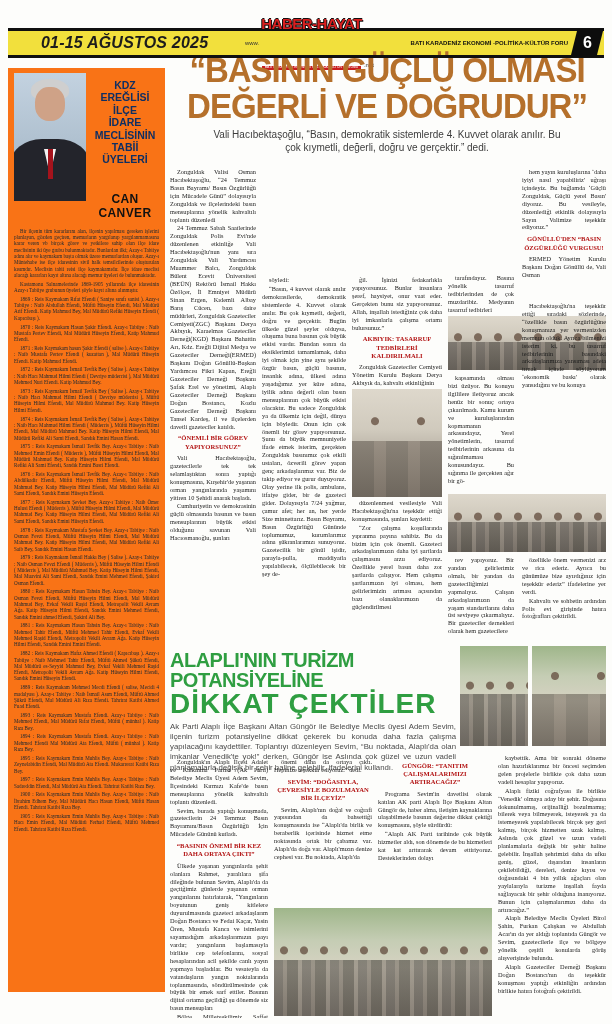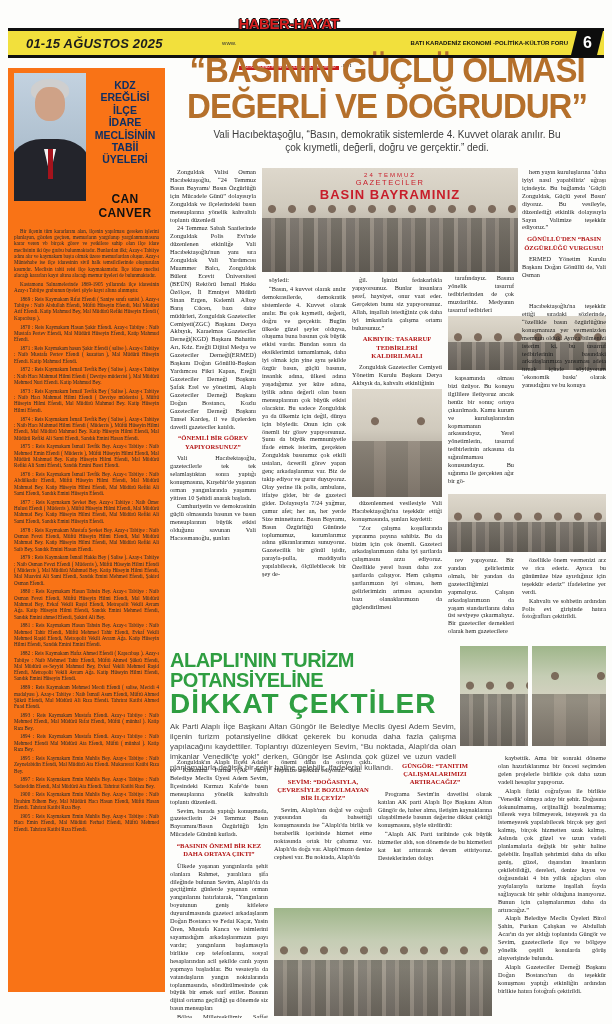--- a/index.html
+++ b/index.html
@@ -3,21 +3,21 @@
 <meta charset="utf-8">
 <style>
   html,body{margin:0;padding:0;background:#e8e6e1;}
   .page{position:relative;width:612px;height:1024px;background:#fdfdfb;margin:0 auto;
         font-family:"Liberation Serif",serif;color:#1c1c1c;overflow:hidden;}
 
   
   .masthead{position:absolute;left:8px;right:8px;top:28px;height:24px;background:#f2e03c;
             border-top:3px solid #101010;border-bottom:3px solid #101010;
             display:flex;align-items:center;font-family:"Liberation Sans",sans-serif;}
-  .mh-date{font-size:13px;font-weight:bold;font-style:italic;letter-spacing:.2px;margin-left:18px;white-space:nowrap;}
+  .mh-date{font-size:16px;font-weight:bold;font-style:italic;letter-spacing:.2px;margin-left:33px;white-space:nowrap;}
   .mh-logo-wrap{flex:1;display:flex;align-items:center;justify-content:center;gap:2px;min-width:0;}
   .mh-www{font-size:6px;color:#333;}
   .mh-logo-stack{display:flex;flex-direction:column;align-items:center;line-height:1;gap:34px;}
   .mh-logo{font-size:15px;font-weight:900;color:#d81f1f;letter-spacing:-.5px;
            text-shadow:1px 1px 0 #111,-1px 0 0 #111,0 -1px 0 #111;white-space:nowrap;}
   .mh-logo-strip{font-size:3.5px;color:#fff;background:#c81d1d;padding:0 3px;margin-top:1px;white-space:nowrap;}
   .mh-net{font-size:6px;color:#222;align-self:flex-end;margin-bottom:2px;}
   .mh-tagline{font-size:6px;font-weight:bold;color:#101010;white-space:nowrap;margin-right:6px;}
   .mh-pagebox{width:26px;height:28px;background:#0d0d0d;transform:skewX(-14deg);
               display:flex;align-items:center;justify-content:center;margin-right:4px;}
@@ -179,27 +179,20 @@
 
   <div class="main-body">
     <div class="mcol" id="m-col1">
         <p class="para">Zonguldak Valisi Osman Hacıbektaşoğlu, “24 Temmuz Basın Bayramı/ Basın Özgürlüğü için Mücadele Günü” dolayısıyla Zonguldak ve ilçelerindeki basın mensuplarına yönelik kahvaltılı toplantı düzenledi</p>
         <p class="para">24 Temmuz Sabah Saatlerinde Zonguldak Polis Evi'nde düzenlenen etkinliğe Vali Hacıbektaşoğlu'nun yanı sıra Zonguldak Vali Yardımcısı Muammer Balcı, Zonguldak Bülent Ecevit Üniversitesi (BEÜN) Rektörü İsmail Hakkı Özölçer, İl Emniyet Müdürü Sinan Ergen, Kıdemli Albay Barış Cücen, bazı daire müdürleri, Zonguldak Gazeteciler Cemiyeti(ZGC) Başkanı Derya Akbıyık, Karaelmas Gazeteciler Derneği(KGD) Başkanı Bahattin Arı, Kdz. Ereğli Dijital Medya ve Gazeteciler Derneği(ERMED) Başkanı Doğan Gönüllü-Başkan Yardımcısı Fikri Kapan, Ereğli Gazeteciler Derneği Başkanı Şafak Erel ve yönetimi, Alaplı Gazeteciler Derneği Başkanı Doğan Bostancı, Kozlu Gazeteciler Derneği Başkanı Tansel Kardeş, il ve ilçelerden davetli gazeteciler katıldı.</p>
         <div class="sub-head">“ÖNEMLİ BİR GÖREV YAPIYORSUNUZ”</div>
         <p class="para">Vali Hacıbektaşoğlu, gazetecilerle tek tek selamlaştıktan sonra yaptığı konuşmasına, Kırşehir'de yaşanan orman yangınlarında yaşamını yitiren 10 Şehidi anarak başladı.</p>
         <p class="para">Cumhuriyetin ve demokrasinin güçlü olmasında basının ve basın mensuplarının büyük etkisi olduğunu savunan Vali Hacıosmanoğlu, şunları</p>
       </div>
 
-    <div class="ph" id="main-photo">
-      <div class="banner-txt">
-        <div class="b1">24 TEMMUZ</div>
-        <div class="b2">GAZETECİLER</div>
-        <div class="b3">BASIN BAYRAMINIZ</div>
-      </div>
-    </div>
 
     <div class="mcol" id="m-col2">
         <p class="para">söyledi:</p>
         <p class="para">“Basın, 4 kuvvet olarak anılır demokrasilerde, demokratik sistemlerde 4. Kuvvet olarak anılır. Bu çok kıymetli, değerli, doğru ve gerçektir. Bugün ülkede güzel şeyler olduysa, oluşuma buna basının çok büyük etkisi vardır. Bundan sonra da eksiklerimizi tamamlamak, daha iyi olmak için yine aynı şekilde özgür basın, güçlü basının, insanlık adına, ülkesi adına yaşadığımız yer küre adına, iyilik adına değerli olan basın mensuplarının çok büyük etkisi olacaktır. Bu sadece Zonguldak ya da ülkemiz için değil, dünya için böyledir. Onun için çok önemli bir görev yapıyorsunuz. Şunu da büyük memnuniyetle ifade etmek isterim, gerçekten Zonguldak basınımız çok etkili ustaları, özverili görev yapan genç arkadaşlarımız var. Biz de takip ediyor ve gurur duyuyoruz. Olay yerine ilk polis, ambulans, itfaiye gider, bir de gazeteci gider. Dolayısıyla 7/24 yağmur, çamur afet; her an, her yerde Size minnettarız. Basın Bayramı, Basın Özgürlüğü Gününde toplumumuz, kurumlarımız adına şükranlarımızı sunuyoruz. Gazetecilik bir gönül işidir, parayla-pulla, maddiyatla yapılabilecek, ölçülebilecek bir şey de-</p>
       </div>
     <div class="mcol" id="m-col3">
         <p class="para">ğil. İşinizi fedakarlıkla yapıyorsunuz. Bunlar insanlara şeref, haysiyet, onur vaat eder. Gerçekten bunu siz yapıyorsunuz. Allah, inşallah istediğiniz çok daha iyi imkanlarla çalışma ortamı bulursunuz.”</p>
         <div class="sub-head">AKBIYIK: TASARRUF TEDBİRLERİ KALDIRILMALI</div>
         <p class="para">Zonguldak Gazeteciler Cemiyeti Yönetim Kurulu Başkanı Derya Akbıyık da, kahvaltı etkinliğinin</p>
         <div class="ph inline-ph single" style="height: 108px;"></div>

